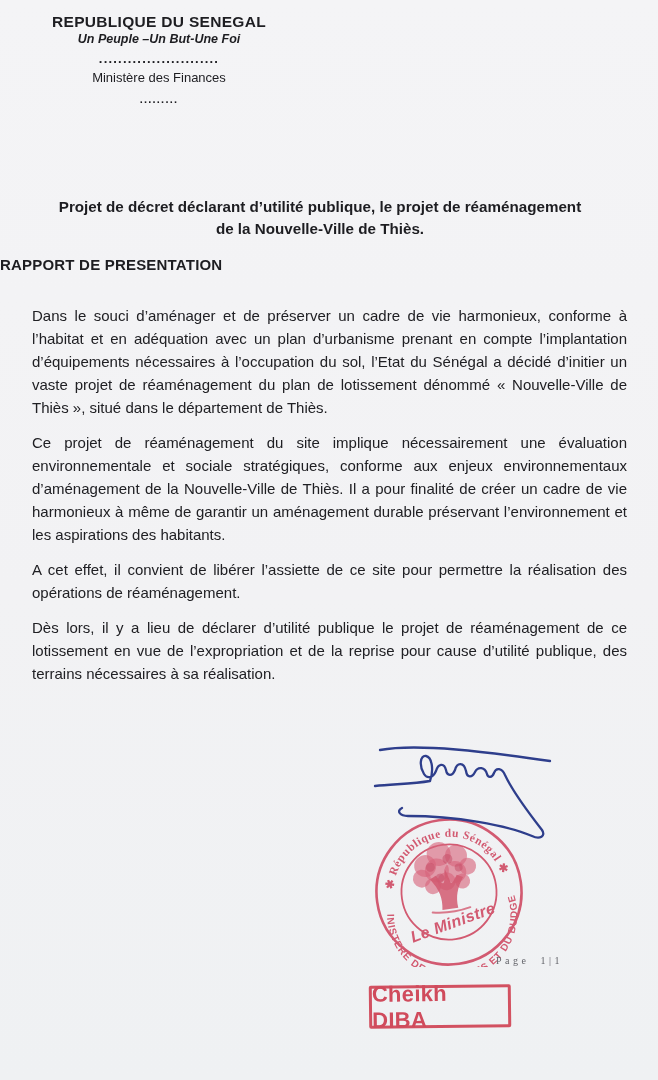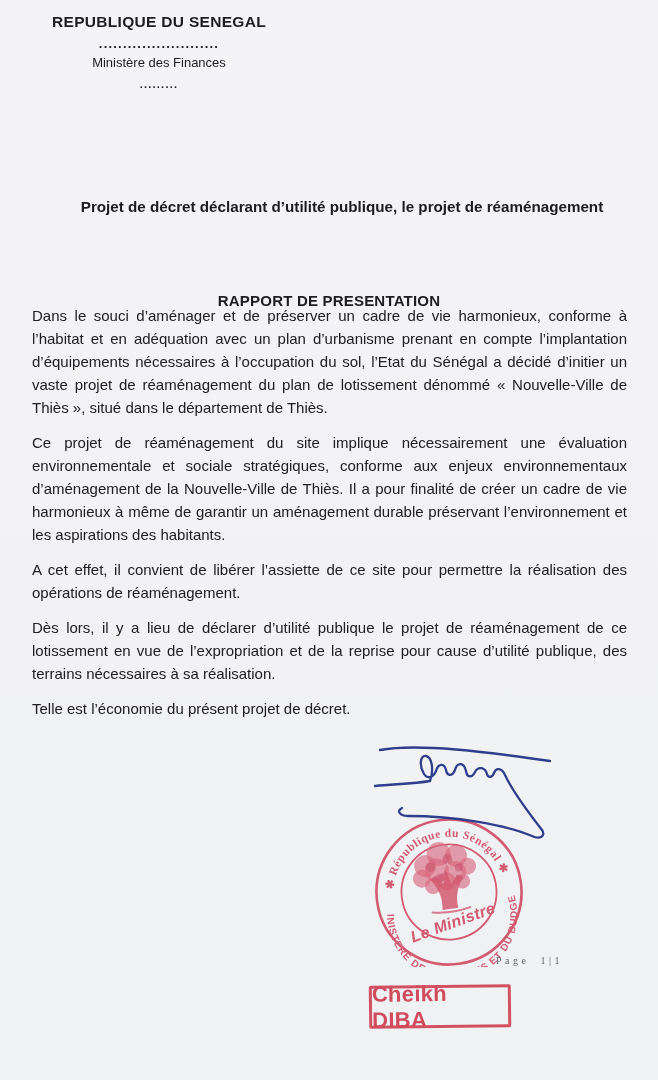--- a/index.html
+++ b/index.html
@@ -15,26 +15,26 @@
   }
   
   .letterhead { position:absolute; left:48px; top:13px; width:222px; text-align:center; }
   .country   { font-size:15.5px; font-weight:700; letter-spacing:0.3px; }
   .motto     { font-size:12.5px; font-style:italic; font-weight:600; margin-top:1px; }
   .dots-lg   { font-size:13px; font-weight:700; letter-spacing:1.2px; line-height:11px; margin-top:7px; }
   .ministry  { font-size:13px; line-height:17.5px; margin-top:5px;text-align:center; }
   .dots-sm   { font-size:11px; font-weight:700; letter-spacing:1.2px; margin-top:6px; }
   
   .doc-title {
-    position:absolute; left:42px; top:196px; width:600px;
+    position:absolute; left:20px; top:196px; width:600px;
     text-align:center; font-weight:700; font-size:15.2px; line-height:22px;
   }
   .report-heading {
     position:absolute; left:0; top:256px; width:658px;
-    text-align:center; font-weight:700; font-size:15px; letter-spacing:0.2px;margin-top:36px;
+    font-weight:700; font-size:15px; letter-spacing:0.2px;
   }
   
   .body-text { position:absolute; left:32px; top:292px; width:595px; }
   .body-text p {
     margin:12px 0 9px 0; font-size:15px; line-height:23px;
     text-align:justify; color:#202024;
   }
   
   .signature { position:absolute; left:338px; top:726px; width:232px; height:140px; }
   
@@ -58,36 +58,37 @@
     transform:rotate(-0.7deg); opacity:0.92;
   }
 </style>
 </head>
 <body>
 
 <div class="page">
 
   <div class="letterhead">
     <div class="country">REPUBLIQUE DU SENEGAL</div>
+    <div class="motto">Un Peuple –Un But-Une Foi</div>
     <div class="dots-lg">.........................</div>
     <div class="ministry">Ministère des Finances</div>
     <div class="dots-sm">.........</div>
   </div>
 
   <div class="doc-title">
     <div>Projet de décret déclarant d’utilité publique, le projet de réaménagement</div>
+    <div>de la Nouvelle-Ville de Thiès.</div>
   </div>
   <div class="report-heading">RAPPORT DE PRESENTATION</div>
 
   <div class="body-text">
     <p>Dans le souci d’aménager et de préserver un cadre de vie harmonieux, conforme à l’habitat et en adéquation avec un plan d’urbanisme prenant en compte l’implantation d’équipements nécessaires à l’occupation du sol, l’Etat du Sénégal a décidé d’initier un vaste projet de réaménagement du plan de lotissement dénommé « Nouvelle-Ville de Thiès », situé dans le département de Thiès.</p>
     <p>Ce projet de réaménagement du site implique nécessairement une évaluation environnementale et sociale stratégiques, conforme aux enjeux environnementaux d’aménagement de la Nouvelle-Ville de Thiès. Il a pour finalité de créer un cadre de vie harmonieux à même de garantir un aménagement durable préservant l’environnement et les aspirations des habitants.</p>
     <p>A cet effet, il convient de libérer l’assiette de ce site pour permettre la réalisation des opérations de réaménagement.</p>
     <p>Dès lors, il y a lieu de déclarer d’utilité publique le projet de réaménagement de ce lotissement en vue de l’expropriation et de la reprise pour cause d’utilité publique, des terrains nécessaires à sa réalisation.</p>
-    <p>Telle est l’économie du présent projet de décret.</p>
   </div>
 
   <svg class="seal" viewBox="0 0 150 150">
     <defs>
       <path id="arcTop" d="M 22.8,94 A 55.5,55.5 0 1 1 127.2,94" fill="none"></path>
       <path id="arcBottom" d="M 11,86.3 A 65,65 0 1 0 139,86.3" fill="none"></path>
     </defs>
     <g transform="rotate(-8 75 75)">
       <circle cx="75" cy="75" r="72.5" fill="none" stroke="#cf4a63" stroke-width="2.6"></circle>
       <circle cx="75" cy="75" r="47.5" fill="none" stroke="#cf4a63" stroke-width="1.8"></circle>

